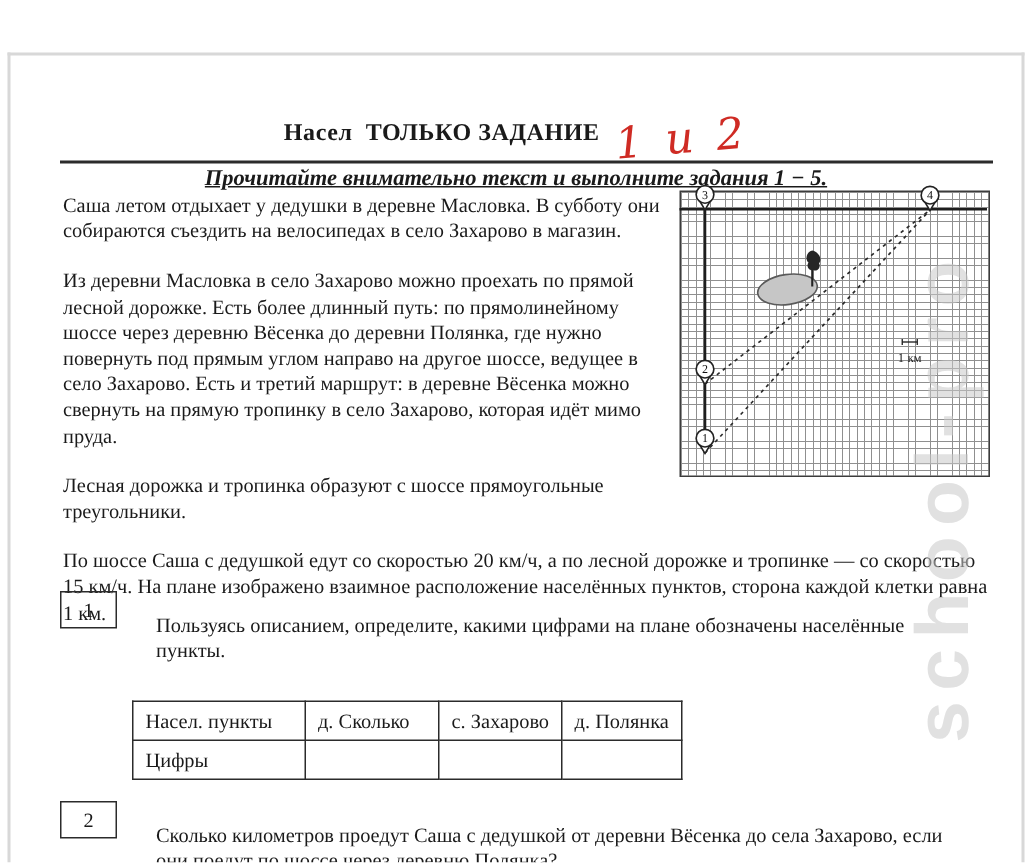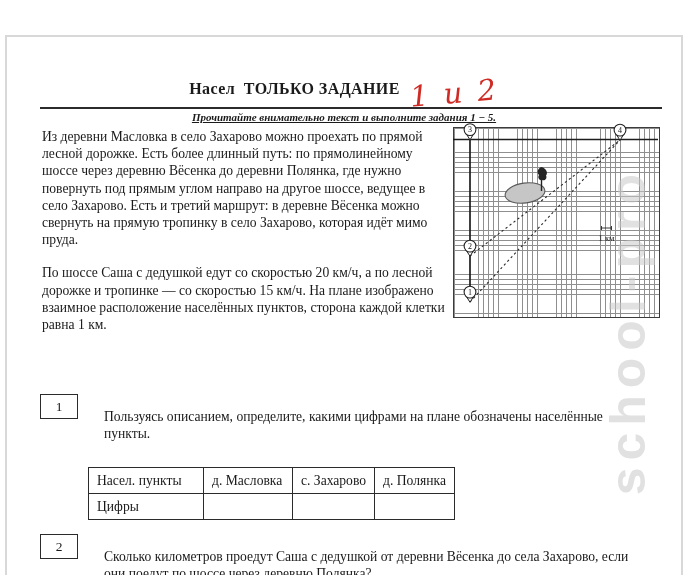--- a/index.html
+++ b/index.html
@@ -8,21 +8,21 @@
   .page-frame{position:absolute;left:5px;top:35px;width:674px;height:545px;
               border:2px solid #d8d8d8;border-bottom:none;background:#fff;}
   
   .title-row{position:absolute;left:0;top:80px;width:100%;text-align:center;z-index:2;}
   .title-black{font-weight:bold;font-size:16px;letter-spacing:.4px;white-space:pre;}
   .red-note{display:inline-block;color:#cf2b24;font-style:italic;font-weight:400;
             font-family:"DejaVu Serif",serif;font-size:29px;line-height:10px;
             transform:rotate(-5deg);vertical-align:-9px;margin-left:10px;letter-spacing:3px;}
   .head-rule{position:absolute;left:40px;right:26px;top:107px;border-top:2px solid #2b2b2b;z-index:2;}
   .instruction{position:absolute;left:0;top:111px;width:100%;text-align:center;z-index:2;
-               font-weight:bold;font-style:italic;font-size:11px;text-decoration:underline;}
+               font-weight:bold;font-style:italic;font-size:15px;text-decoration:underline;}
   
   .bodytext{position:absolute;left:42px;top:128px;width:620px;z-index:2;
             font-size:13.6px;line-height:17.2px;}
   .bodytext p{margin:0 0 16px 0;}
   .map-float{float:right;width:209px;height:192px;margin:-1px 0 8px 8px;position:relative;}
   .map-grid{position:absolute;left:0;top:0;width:205px;height:189px;border:1.6px solid #3c3c3c;
             background-color:#fff;background-image:
               repeating-linear-gradient(to right,#8f8f8f 0 .6px,transparent .6px 4.88px),
               repeating-linear-gradient(to bottom,#8f8f8f 0 .6px,transparent .6px 4.88px);}
   .map-svg{position:absolute;left:0;top:-10px;width:209px;height:202px;overflow:visible;z-index:2;}
@@ -96,36 +96,38 @@
           <circle cx="17" cy="119.1" r="5.9" fill="#fff" stroke="#222" stroke-width="1.1"></circle>
           <text x="17" y="121.9" font-size="8" text-anchor="middle" fill="#111">2</text>
         </g>
         <g>
           <path d="M12.8 168.5 L17 175.3 L21.2 168.5 Z" fill="#fff" stroke="#222" stroke-width="1"></path>
           <circle cx="17" cy="165.1" r="5.9" fill="#fff" stroke="#222" stroke-width="1.1"></circle>
           <text x="17" y="167.9" font-size="8" text-anchor="middle" fill="#111">1</text>
         </g>
       </svg>
     </div>
+    <p>Саша летом отдыхает у дедушки в деревне Масловка. В субботу они собираются съездить на велосипедах в село Захарово в магазин.</p>
     <p>Из деревни Масловка в село Захарово можно проехать по прямой лесной дорожке. Есть более длинный путь: по прямолинейному шоссе через деревню Вёсенка до деревни Полянка, где нужно повернуть под прямым углом направо на другое шоссе, ведущее в село Захарово. Есть и третий маршрут: в деревне Вёсенка можно свернуть на прямую тропинку в село Захарово, которая идёт мимо пруда.</p>
+    <p>Лесная дорожка и тропинка образуют с шоссе прямоугольные треугольники.</p>
     <p>По шоссе Саша с дедушкой едут со скоростью 20 км/ч, а по лесной дорожке и тропинке — со скоростью 15 км/ч. На плане изображено взаимное расположение населённых пунктов, сторона каждой клетки равна 1 км.</p>
   </div>
 
   <div class="task" style="top:393px;">
     <div class="task-num">1</div>
     <div class="task-body">
       <p>Пользуясь описанием, определите, какими цифрами на плане обозначены населённые пункты.</p>
     </div>
   </div>
 
   <table class="answer-table">
     <tbody>
         <tr>
       <td style="width:98px;">Насел. пункты</td>
-      <td style="width:72px;">д. Масловка</td>
+      <td style="width:72px;">д. Сколько</td>
       <td style="width:64px;text-align:right;">с. Захарово</td>
       <td style="width:59px;text-align:right;">д. Полянка</td>
     </tr>
     <tr>
       <td>Цифры</td>
       <td></td>
       <td></td>
       <td></td>
     </tr>
   </tbody>

